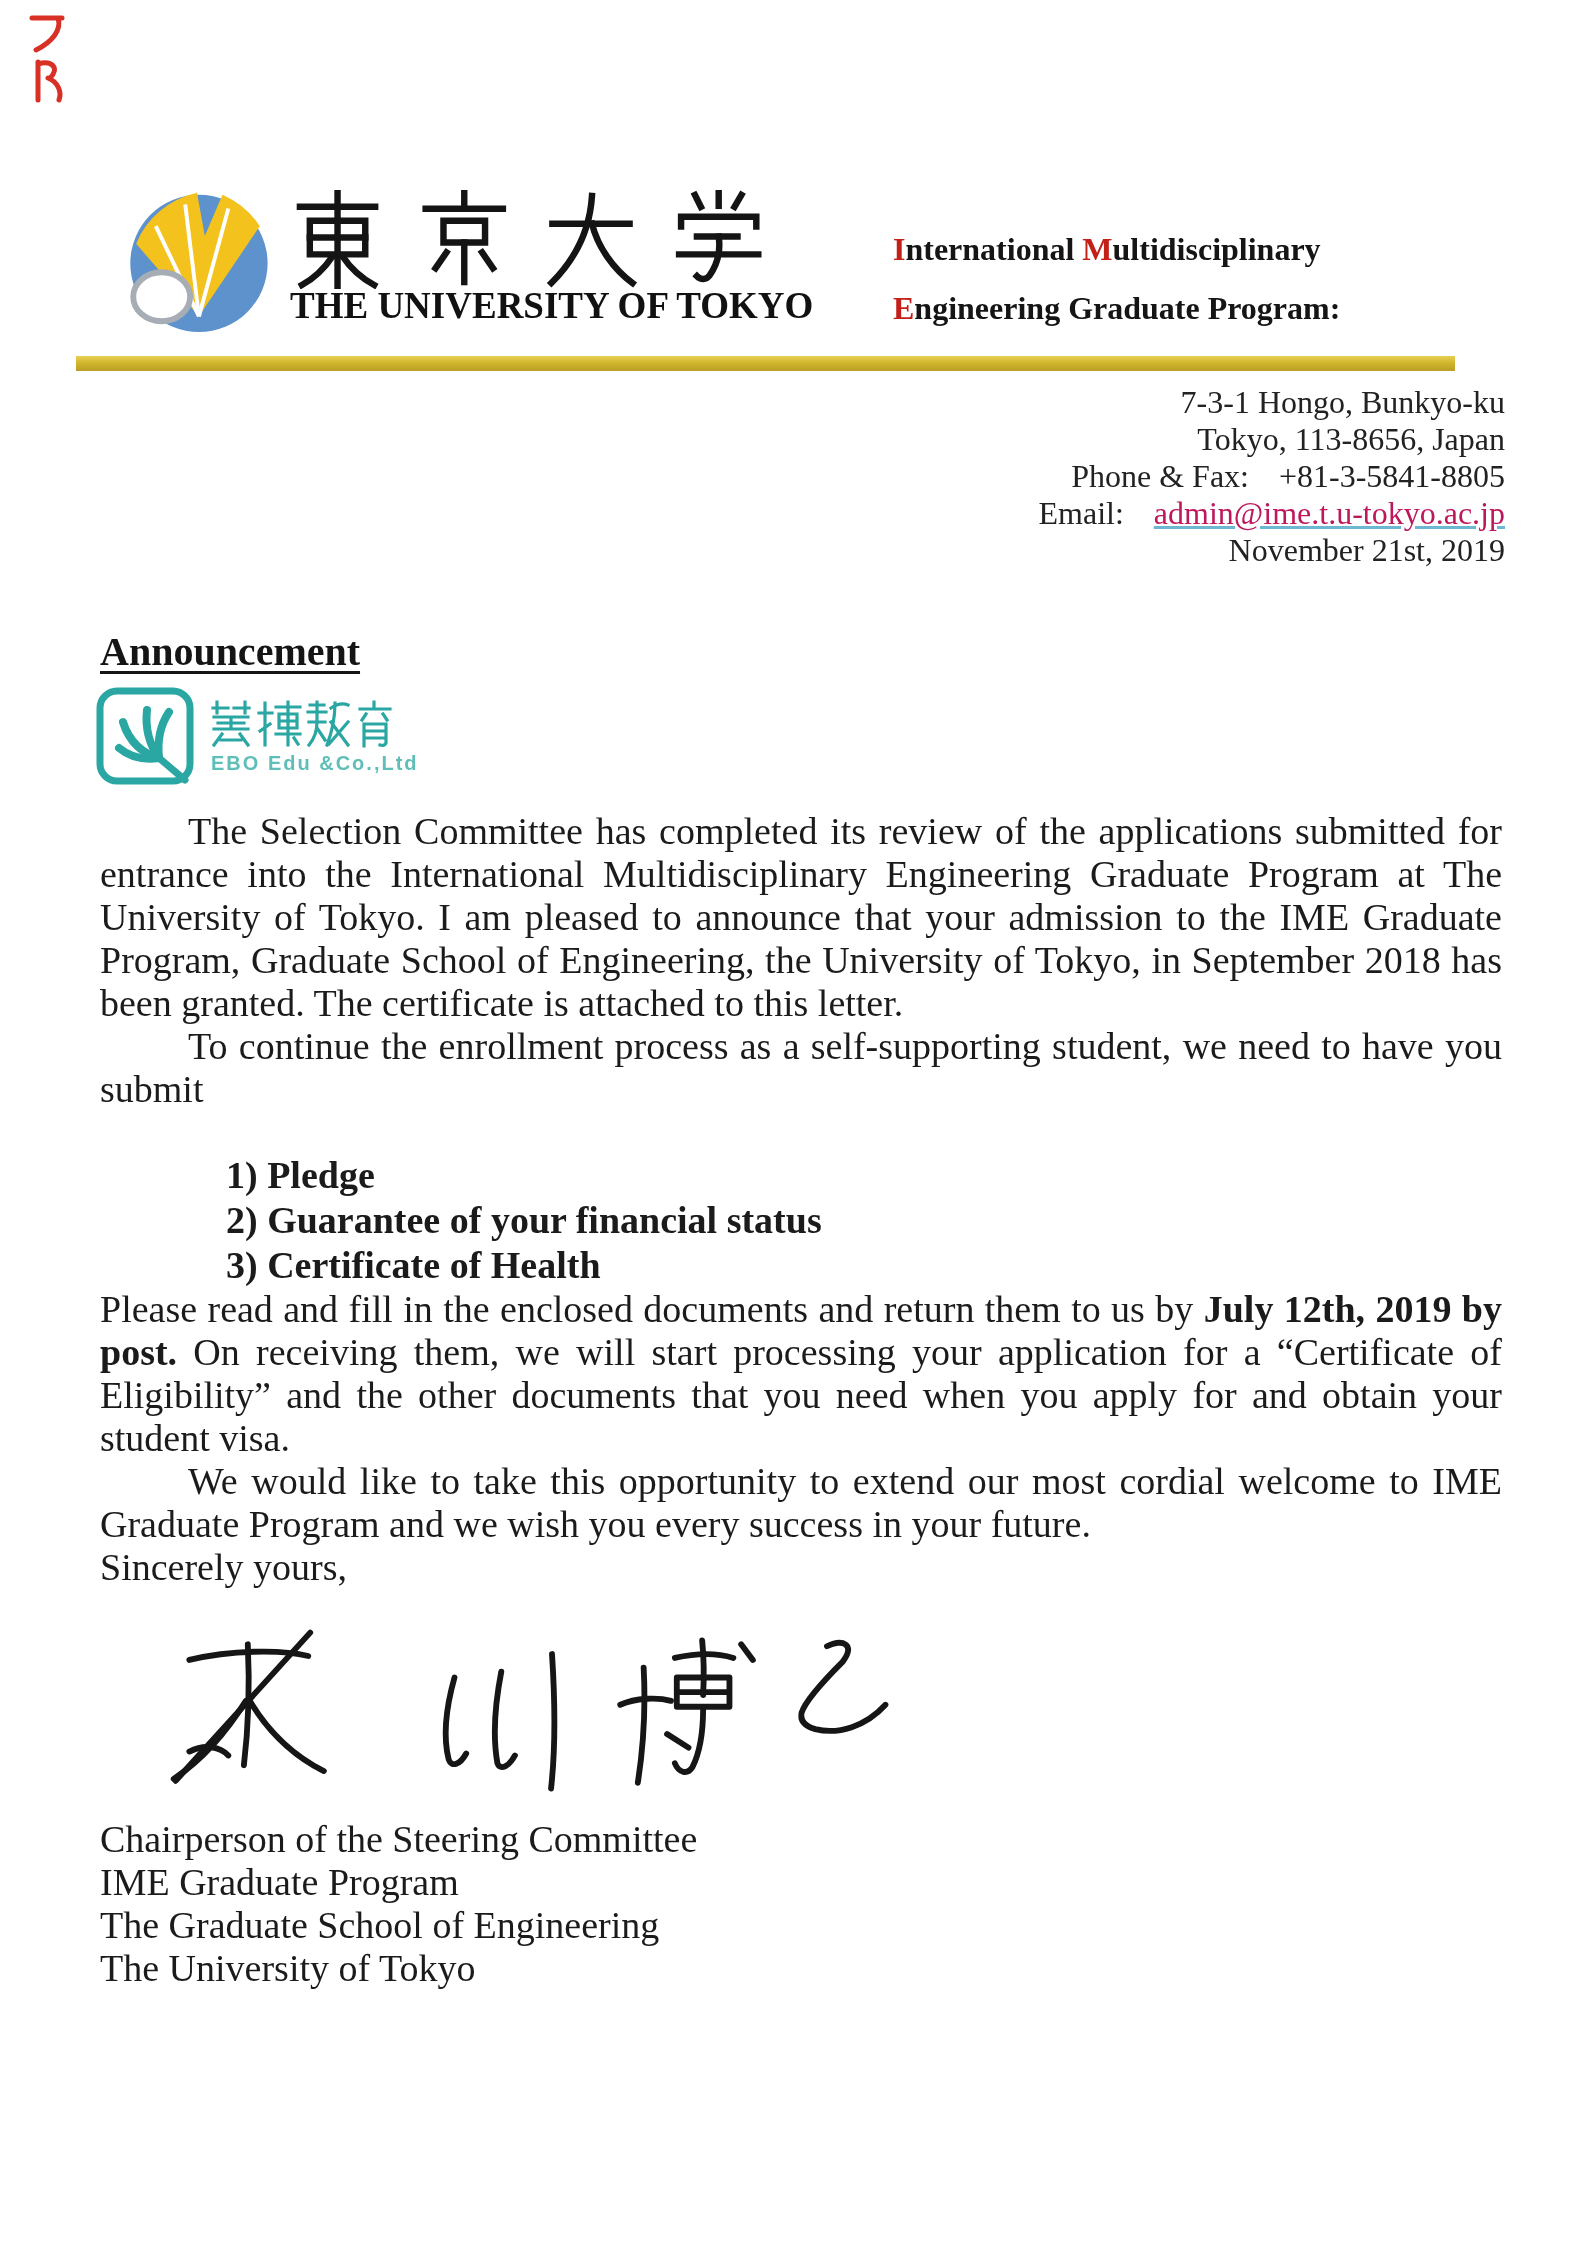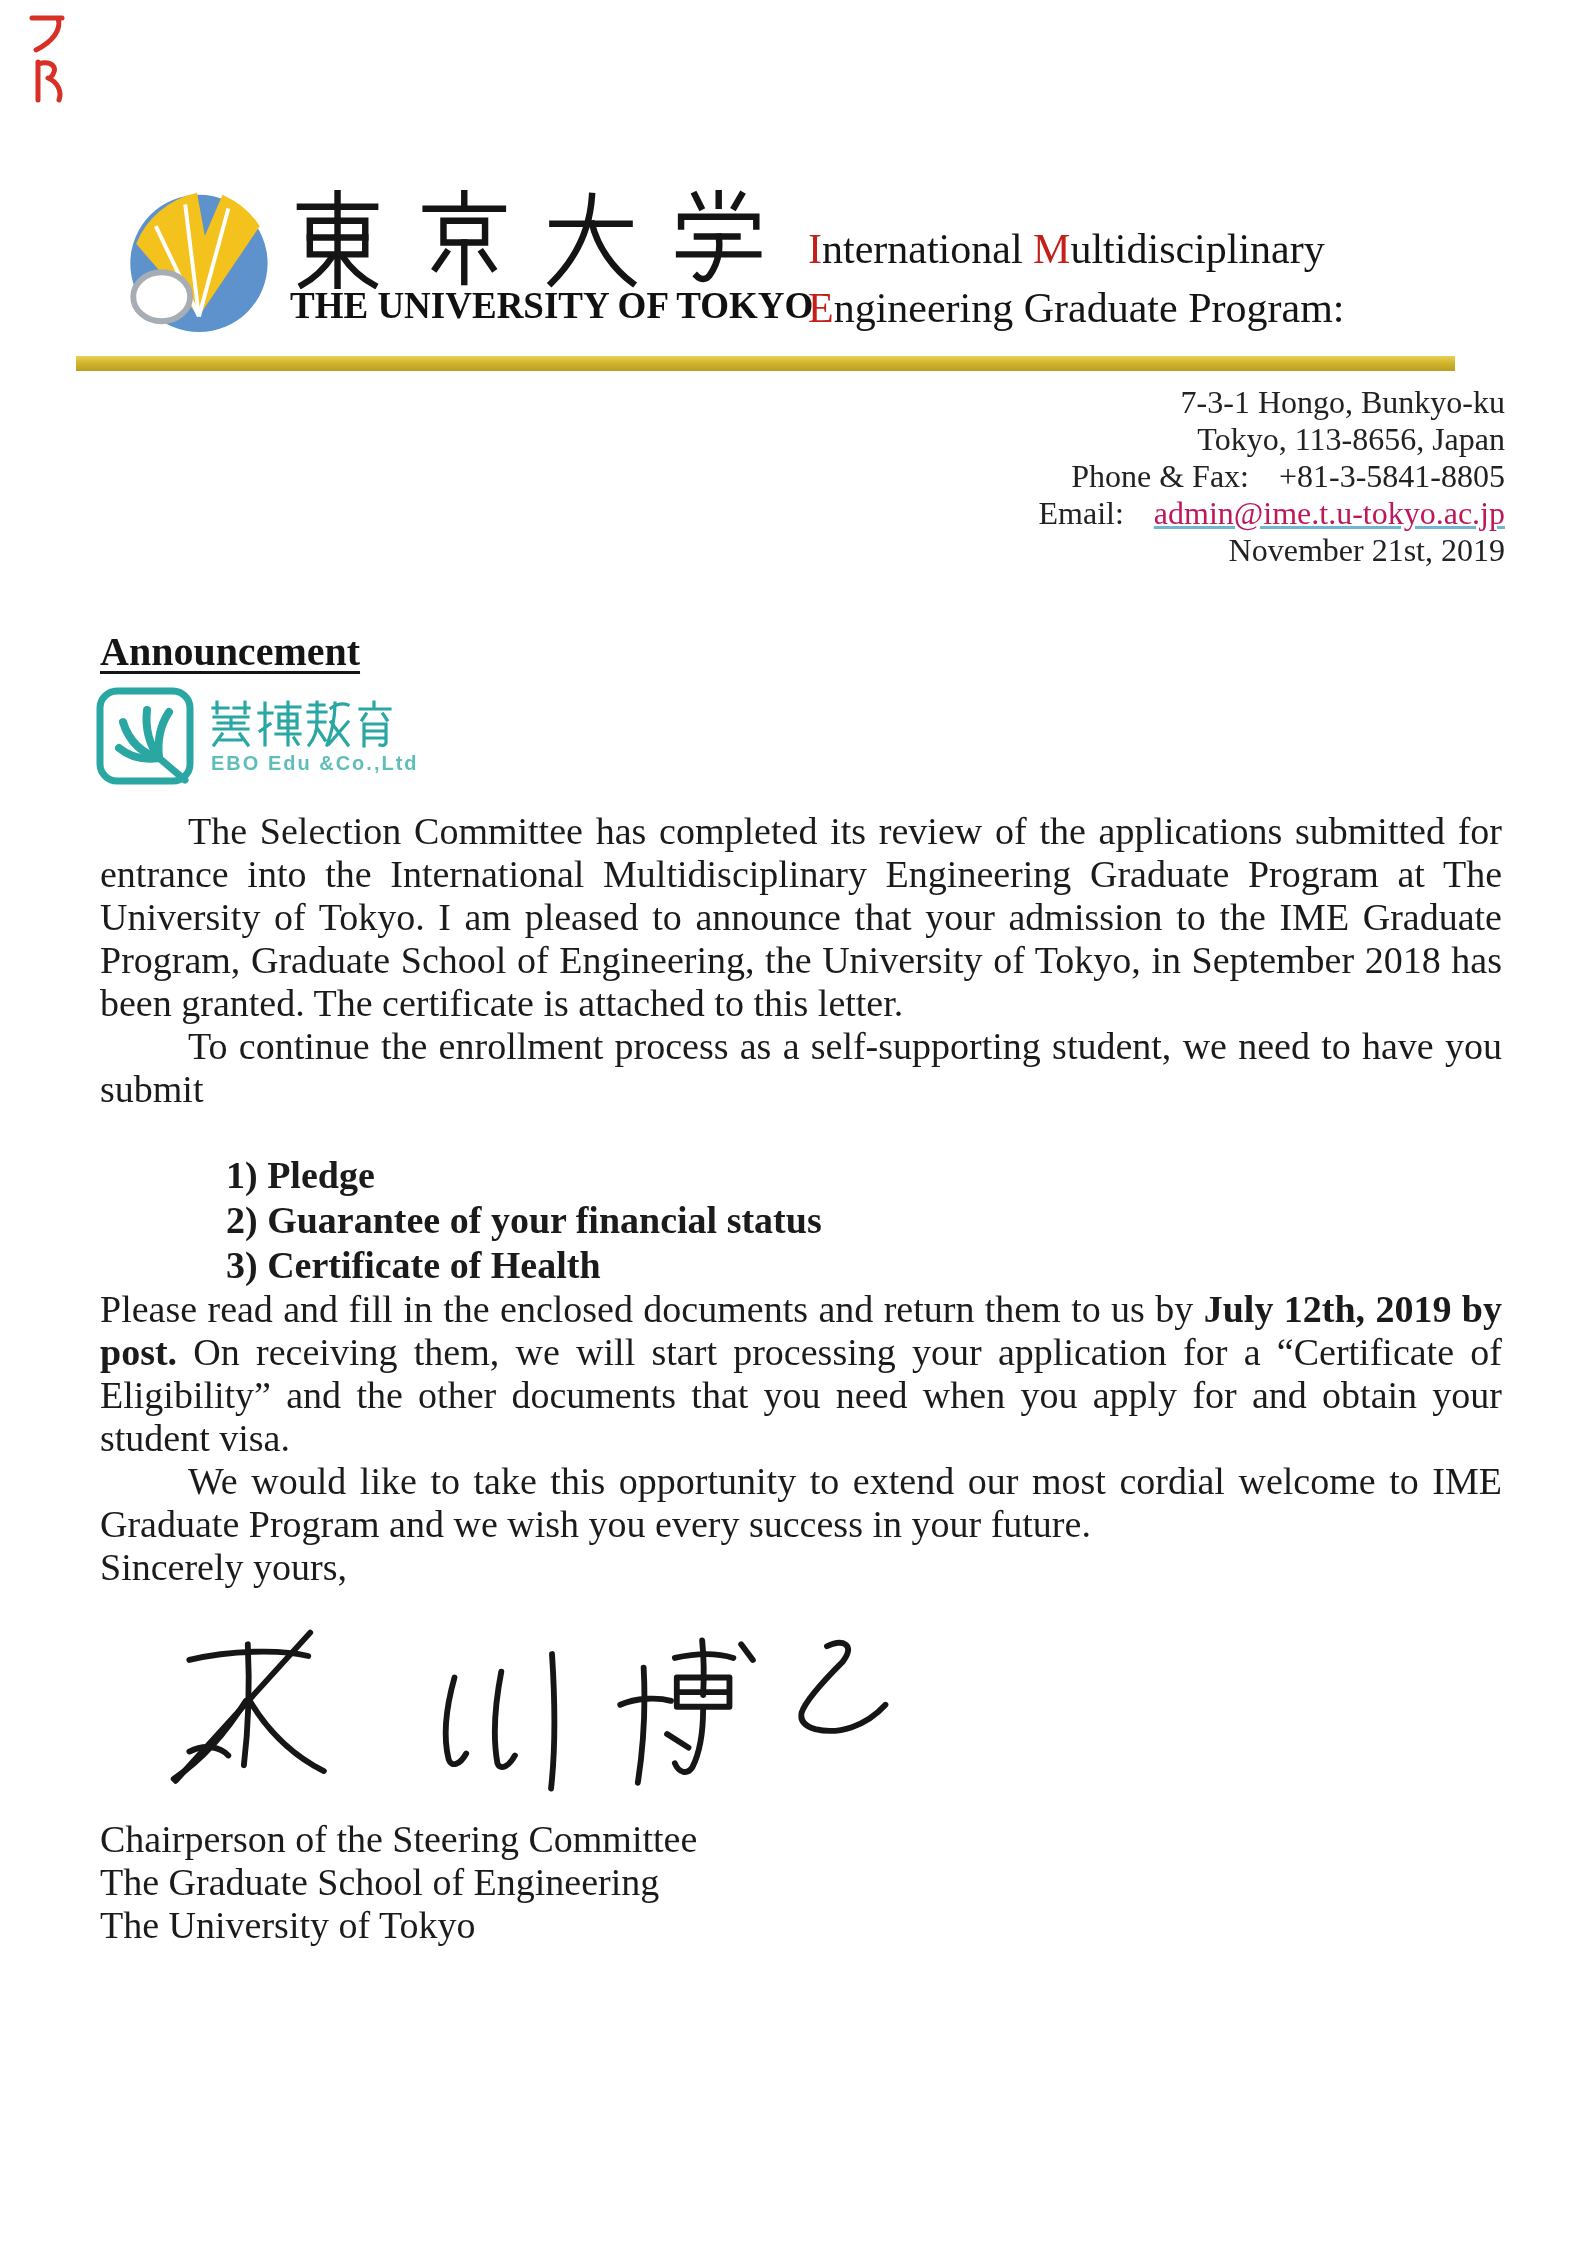--- a/index.html
+++ b/index.html
@@ -20,22 +20,22 @@
 
   
   .logo-icon{position:absolute;left:112px;top:183px;}
   .univ-kanji{position:absolute;left:292px;top:190px;}
   .univ-name{
     position:absolute;left:290px;top:284px;width:505px;
     font-weight:bold;font-size:37px;letter-spacing:0px;white-space:nowrap;
     color:#111;
   }
   .program-title{
-    position:absolute;left:808px;top:220px;
-    font-weight:normal;font-size:42px;line-height:59px;color:#151515;
+    position:absolute;left:893px;top:220px;
+    font-weight:bold;font-size:32px;line-height:59px;color:#151515;
     white-space:nowrap;
   }
   .program-title .red{color:#c4201a;}
 
   .gold-band{
     position:absolute;left:76px;top:356px;width:1379px;height:15px;
     background:linear-gradient(180deg,#e8d055 0%,#d2b62f 45%,#b99e22 100%);
   }
 
   
@@ -236,18 +236,19 @@
           <path d="M585,94 C585,118 582,138 574,154 C569,162 560,160 556,150"></path>
           <path d="M548,120 L570,134"></path>
 
           <path d="M712,30 C728,22 742,28 728,46 C706,68 690,86 686,98 C684,107 690,112 700,115 C724,121 752,112 772,90"></path>
         </g>
       </svg>
     </div>
 
     <div class="signoff">
       <div>Chairperson of the Steering Committee</div>
+      <div>IME Graduate Program</div>
       <div>The Graduate School of Engineering</div>
       <div>The University of Tokyo</div>
     </div>
   </div>
 
 </div>
 
 </body></html>

